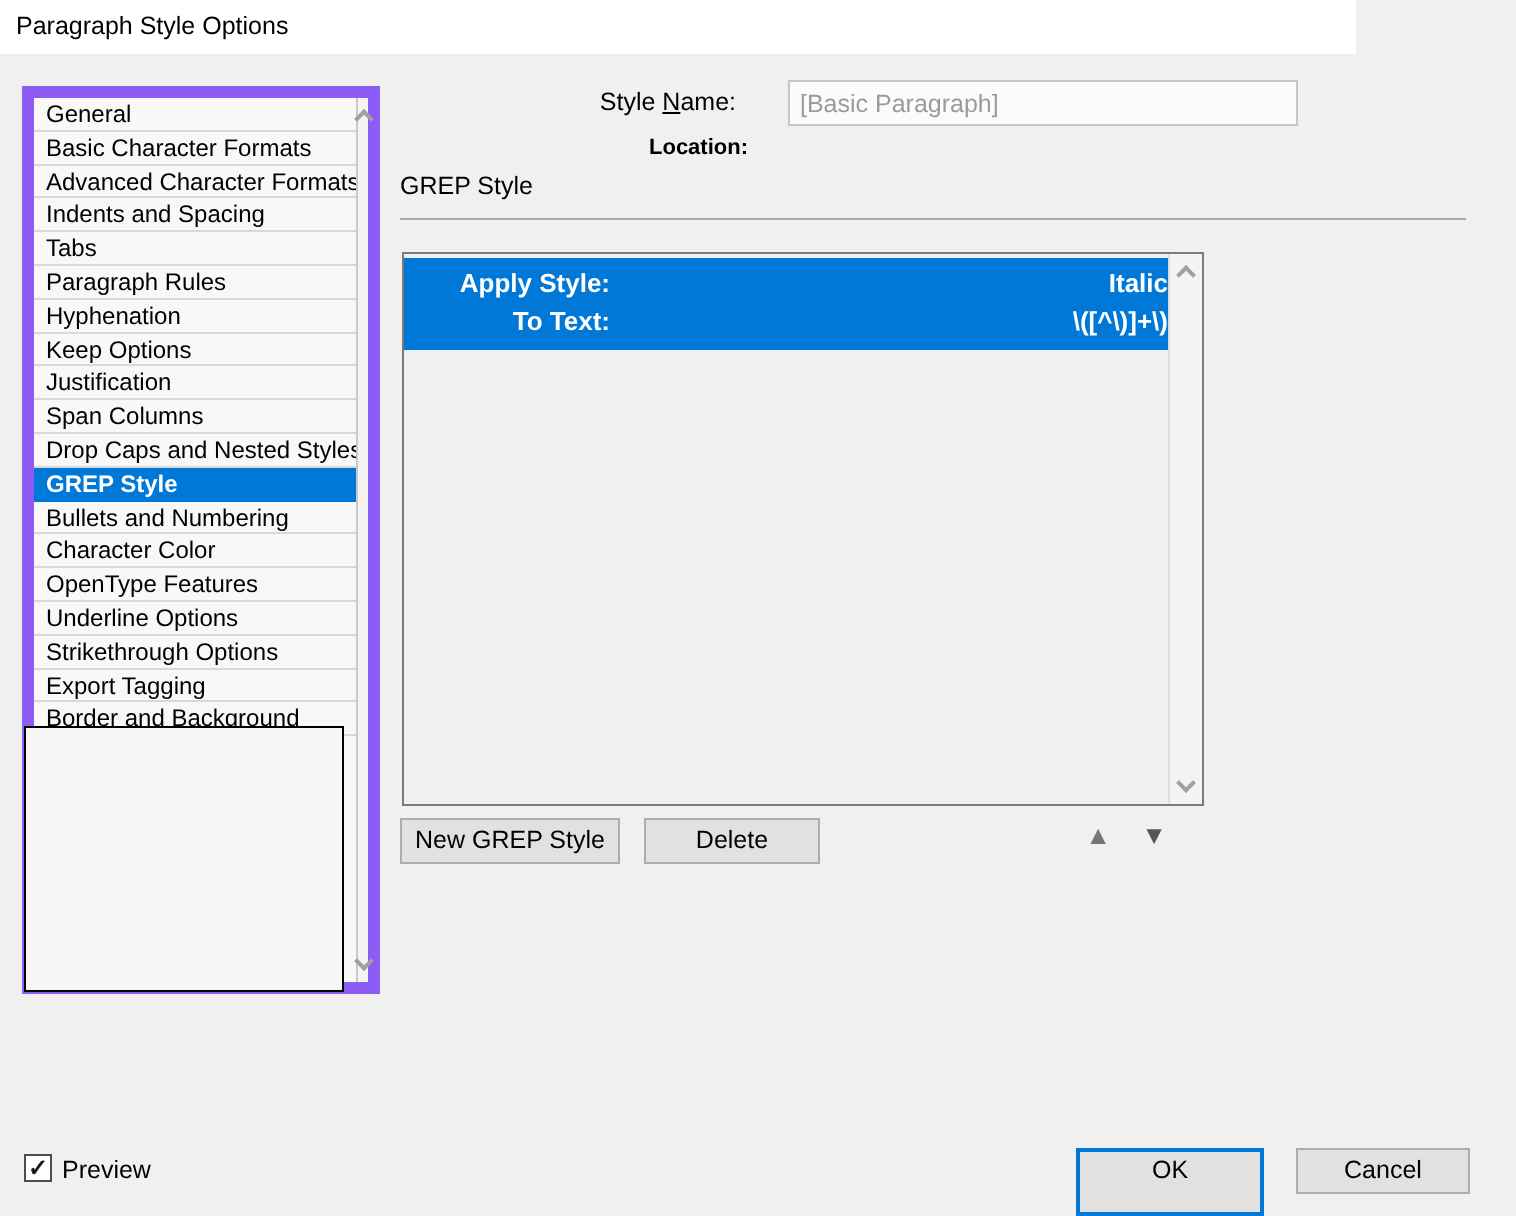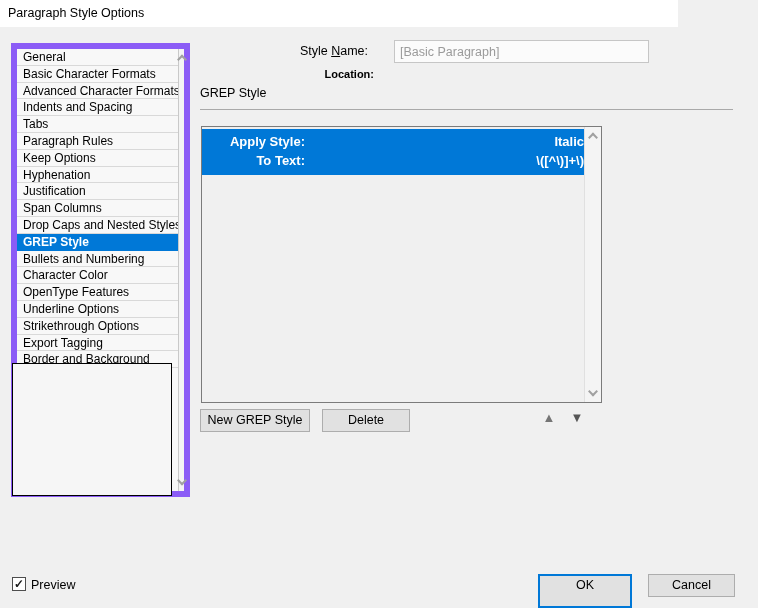--- a/index.html
+++ b/index.html
@@ -119,22 +119,22 @@
 </div>
 
 <div class="sidebar">
   <div class="sidebar-items" id="sidebar-items">
       <div class="side-item">General</div>
       <div class="side-item">Basic Character Formats</div>
       <div class="side-item">Advanced Character Formats</div>
       <div class="side-item">Indents and Spacing</div>
       <div class="side-item">Tabs</div>
       <div class="side-item">Paragraph Rules</div>
+      <div class="side-item">Hyphenation</div>
       <div class="side-item">Keep Options</div>
-      <div class="side-item">Hyphenation</div>
       <div class="side-item">Justification</div>
       <div class="side-item">Span Columns</div>
       <div class="side-item">Drop Caps and Nested Styles</div>
       <div class="side-item selected">GREP Style</div>
       <div class="side-item">Bullets and Numbering</div>
       <div class="side-item">Character Color</div>
       <div class="side-item">OpenType Features</div>
       <div class="side-item">Underline Options</div>
       <div class="side-item">Strikethrough Options</div>
       <div class="side-item">Export Tagging</div>

